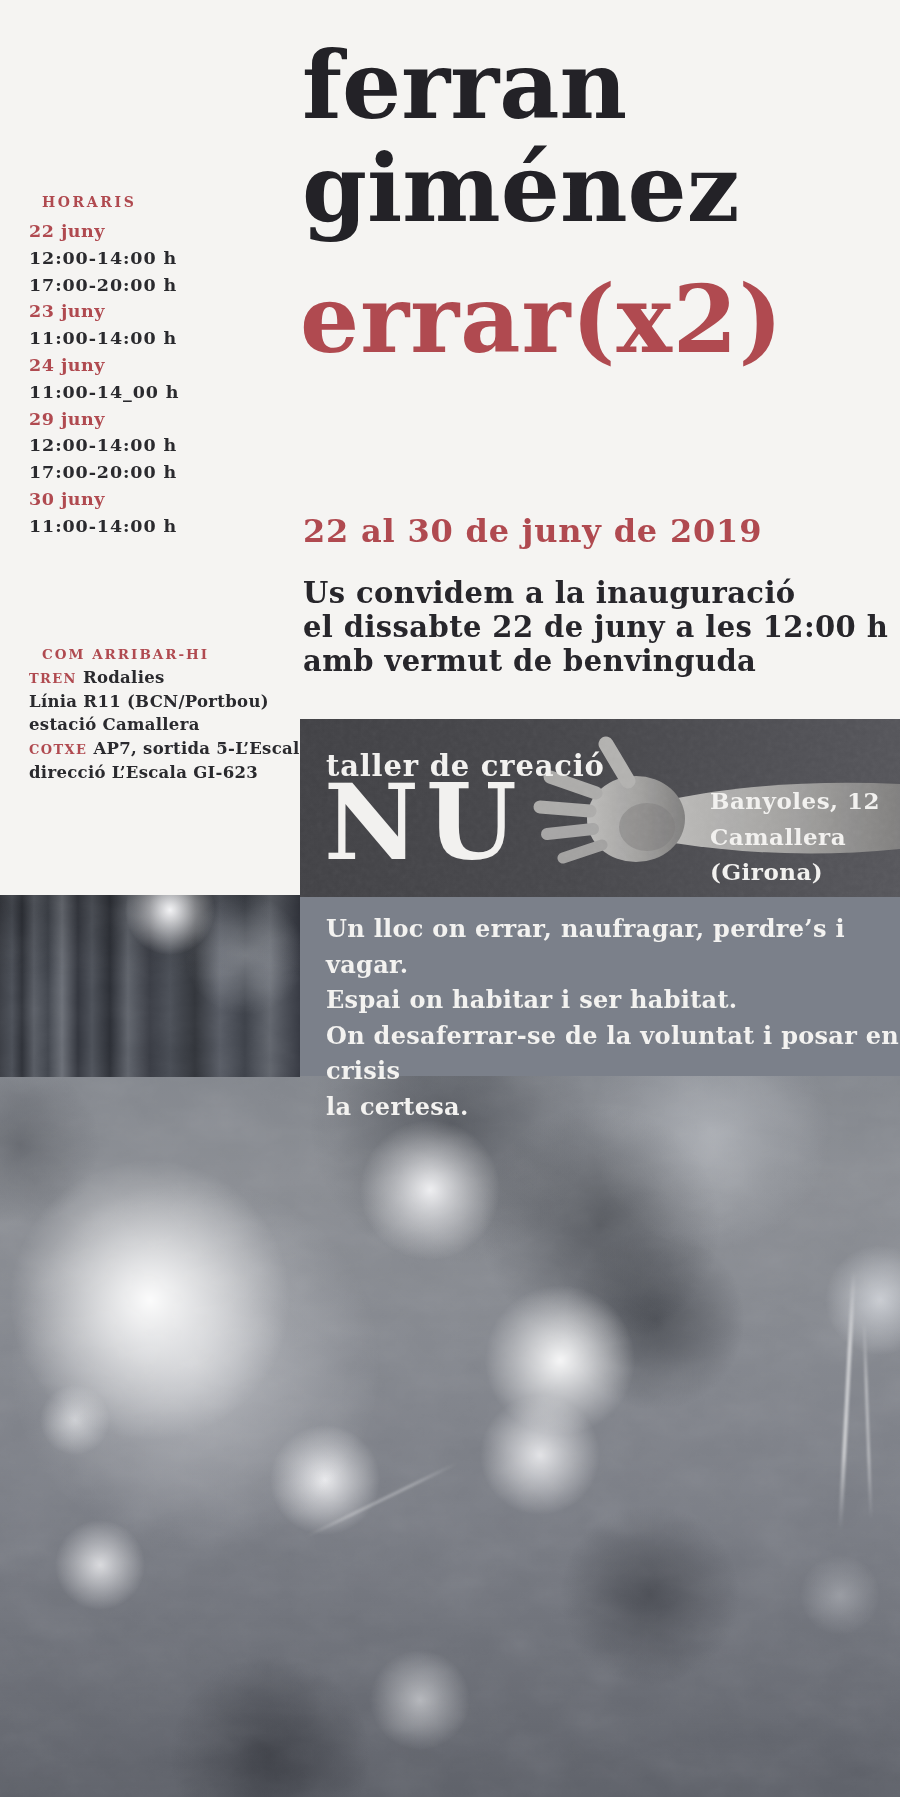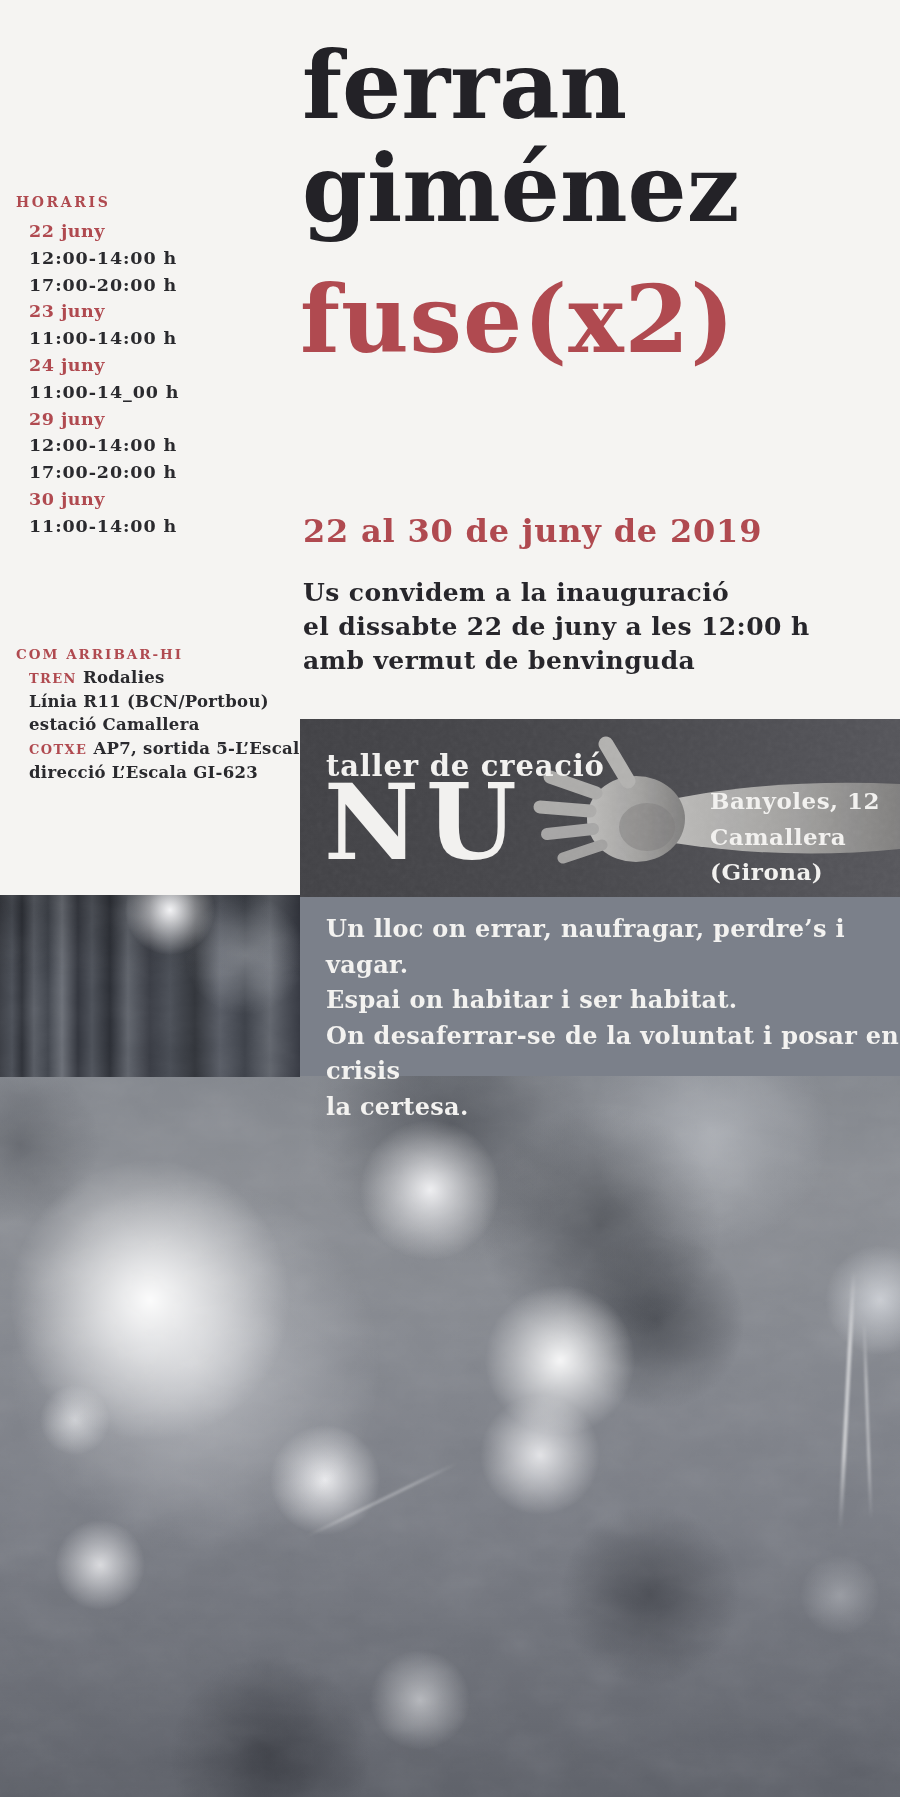--- a/index.html
+++ b/index.html
@@ -4,38 +4,38 @@
 <style>
   * { margin:0; padding:0; box-sizing:border-box; }
   html,body { background:#e8e8e8; }
   .poster {
     position:relative; width:900px; height:1797px; margin:0 auto;
     background:#f5f4f2; overflow:hidden;
     font-family:"DejaVu Serif", "Liberation Serif", serif;
     font-weight:700; color:#26262a;
   }
   
-  .side-label { position:absolute; left:16px; font-size:14px; letter-spacing:2.6px;
+  .side-label { position:absolute; left:42px; font-size:14px; letter-spacing:2.6px;
                 color:#b04a50; }
   .horaris-label { top:194px; }
   .arribar-label { top:646px; font-size:13.5px; letter-spacing:2px; }
   .schedule { position:absolute; left:29px; top:218px; font-size:17.5px; line-height:26.8px; }
   .schedule .date { color:#b04a50; letter-spacing:.5px; }
   .schedule .time { color:#2a2a2e; letter-spacing:.9px; }
   .directions { position:absolute; left:29px; top:666px; font-size:16.5px; line-height:23.2px;
                 color:#2a2a2e; letter-spacing:.3px; }
   .directions .prefix { color:#b04a50; font-size:13px; letter-spacing:1.4px;margin-top:46px; }
   
   .artist { position:absolute; left:302px; top:34px; font-size:93px; line-height:103px;
             letter-spacing:0; color:#232227; }
   .show-title { position:absolute; left:300px; top:268px; font-size:93px; line-height:103px;
                 color:#b04a50; letter-spacing:1px; }
   .show-dates { position:absolute; left:303px; top:512px; font-size:32px; letter-spacing:.8px;
                 color:#b04a50; }
-  .invitation { position:absolute; left:303px; top:576px; font-size:25px; line-height:34px;
+  .invitation { position:absolute; left:303px; top:576px; font-size:29px; line-height:34px;
                 letter-spacing:.4px; color:#27262b; }
   
   .venue-banner { position:absolute; left:300px; top:719px; width:710px; height:178px;
     background:linear-gradient(100deg,#424246 0%,#48484c 40%,#525257 72%,#5c5c61 100%);
     color:#f2f1ef; z-index:3; }
   .venue-tagline { position:absolute; left:26px; top:30px; font-size:29px; letter-spacing:.8px; }
   .venue-name { position:absolute; left:24px; top:52px; font-size:104px; line-height:104px;
                 letter-spacing:7px; }
   .venue-address { position:absolute; left:410px; top:64px; font-size:23px; line-height:35.5px;
                    letter-spacing:.5px; }
@@ -117,21 +117,21 @@
     <div><span>estació Camallera</span></div>
     <div><span class="prefix">COTXE</span><span> AP7, sortida 5-L’Escala,</span></div>
     <div><span>direcció L’Escala GI-623</span></div>
   </div>
 
   <div class="artist">
     <div>ferran</div>
     <div>giménez</div>
   </div>
 
-  <div class="show-title">fuse(x2)</div>
+  <div class="show-title">errar(x2)</div>
 
   <div class="show-dates">22 al 30 de juny de 2019</div>
 
   <div class="invitation">
     <div>Us convidem a la inauguració</div>
     <div>el dissabte 22 de juny a les 12:00 h</div>
     <div>amb vermut de benvinguda</div>
   </div>
 
   <div class="venue-banner">

